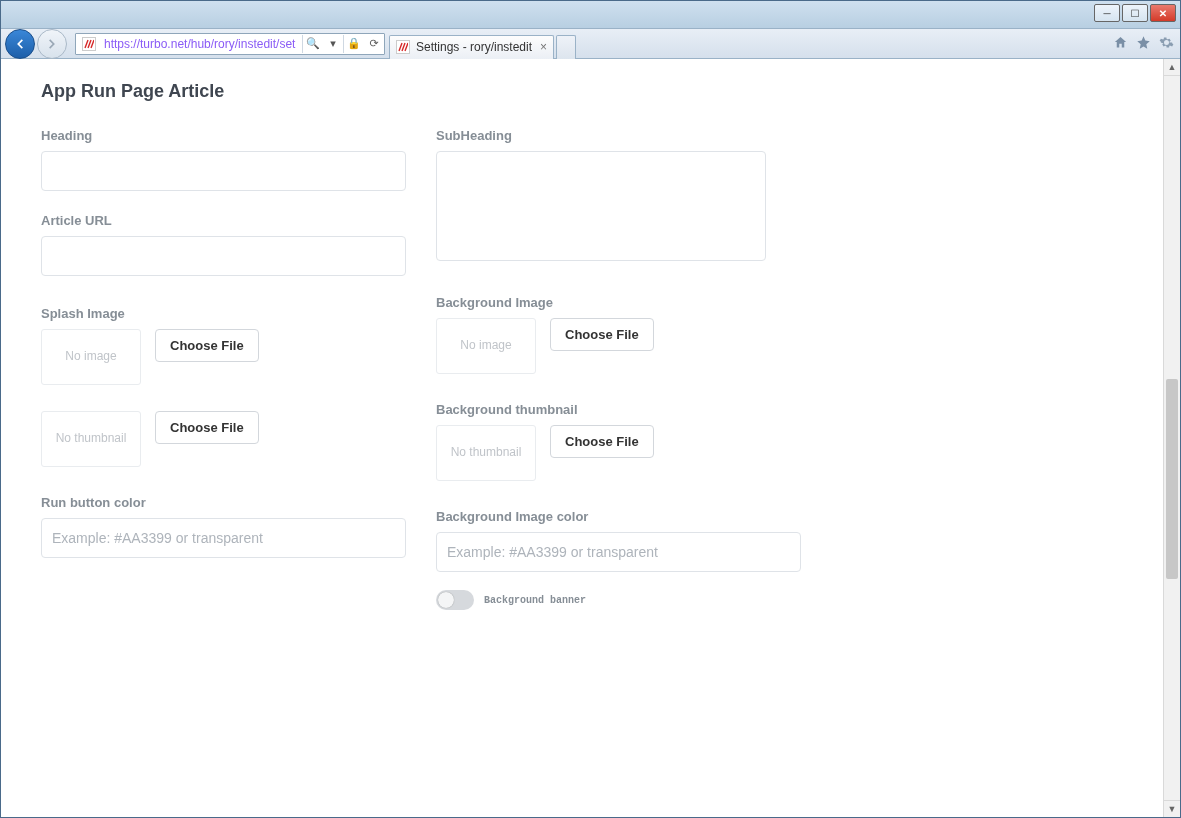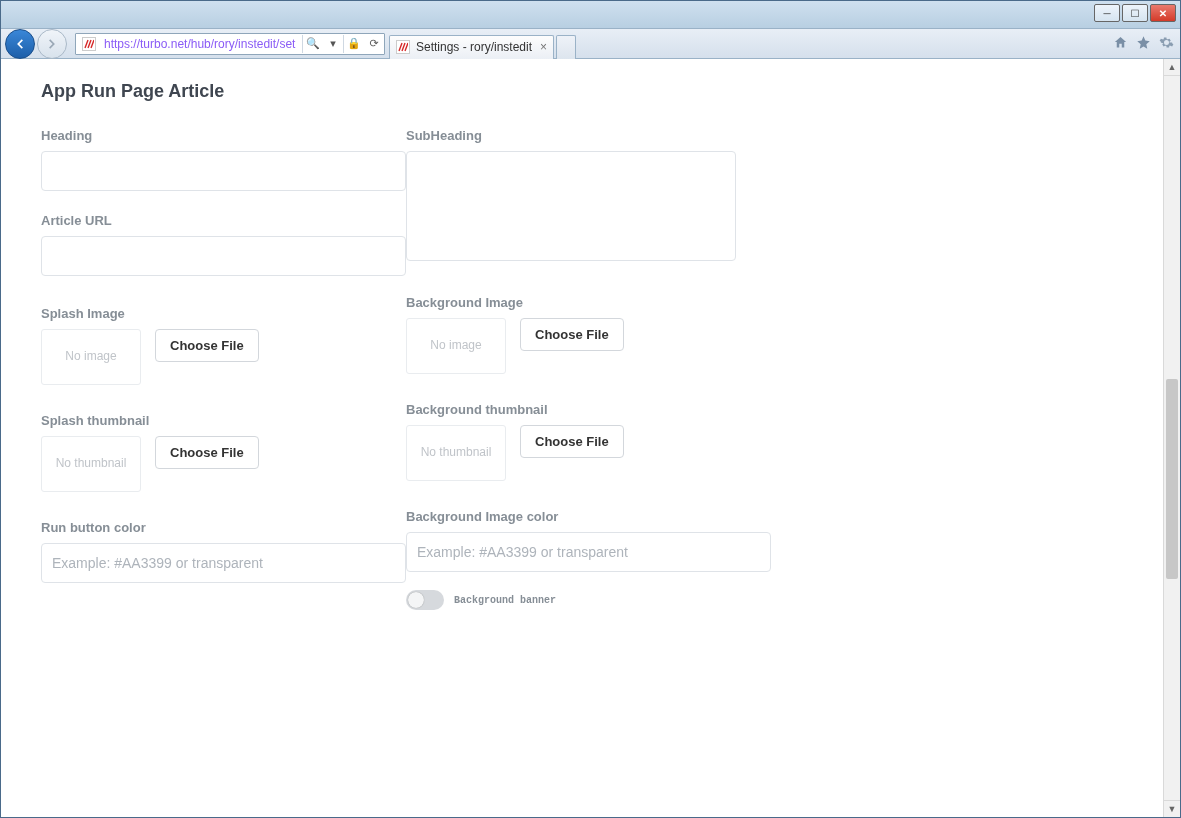--- a/index.html
+++ b/index.html
@@ -42,21 +42,21 @@
 
   .content-viewport { position:absolute; top:58px; left:0; right:0; bottom:0; background:#fff; display:flex; }
   .content-inner { flex:1; overflow:auto; padding:22px 30px 30px 40px; }
   .scrollbar { width:17px; background:#f1f1f1; border-left:1px solid #d9d9d9; position:relative; }
   .scroll-arrow { height:17px; border-bottom:1px solid #d9d9d9; display:flex; align-items:center; justify-content:center; font-size:9px; color:#666; }
   .scroll-arrow.bottom { position:absolute; bottom:0; left:0; right:0; border-top:1px solid #d9d9d9; border-bottom:none; }
   .scroll-thumb { position:absolute; left:2px; right:2px; top:320px; height:200px; background:#c7c7c7; border-radius:2px; }
 
   
   h1.section { font-size:18px; font-weight:700; color:#3f4650; margin:0 0 18px 0; }
-  .cols { display:flex; }
+  .cols { display:flex; gap:30px; }
   .col { width:365px; }
   .fieldlabel { font-size:13px; font-weight:700; color:#868e96; margin:8px 0 8px 0; }
   .textinput { width:100%; height:40px; border:1px solid #dfe3e8; border-radius:4px; padding:0 10px; font-size:14px; color:#333; }
   .textarea { width:330px; height:110px; border:1px solid #dfe3e8; border-radius:4px; padding:10px; font-size:14px; color:#333; resize:none; }
   .textinput::placeholder, .textarea::placeholder, .placeholder-text { color:#aeb4bb; }
   .imgrow { display:flex; align-items:flex-start; gap:14px; margin-top:6px; }
   .imgbox { width:100px; height:56px; border:1px solid #e9ecef; border-radius:3px; display:flex; align-items:center; justify-content:center; text-align:center; font-size:12px; color:#c0c4c9; line-height:1.3; padding:4px; }
   .filebtn { border:1px solid #d3d7dc; background:#fff; color:#333; font-weight:700; font-size:13px; padding:8px 14px; border-radius:4px; cursor:pointer; }
   .toggle-row { display:flex; align-items:center; gap:10px; margin-top:18px; }
   .toggle { width:38px; height:20px; background:#d6d9dd; border-radius:10px; position:relative; cursor:pointer; }
@@ -164,21 +164,20 @@
           <div style="height:22px"></div>
 
           <div class="fieldlabel">Splash Image</div>
           <div class="imgrow">
             <div class="imgbox">No image</div>
             <button type="button" class="filebtn">Choose File</button>
           </div>
 
           <div style="height:20px"></div>
 
-          <div class="fieldlabel">Splash thumbnail</div>
           <div class="imgrow">
             <div class="imgbox">No thumbnail</div>
             <button type="button" class="filebtn">Choose File</button>
           </div>
 
           <div style="height:20px"></div>
 
           <div class="fieldlabel">Run button color</div>
           <input type="text" class="textinput" placeholder="Example: #AA3399 or transparent" style="">
         </div>

